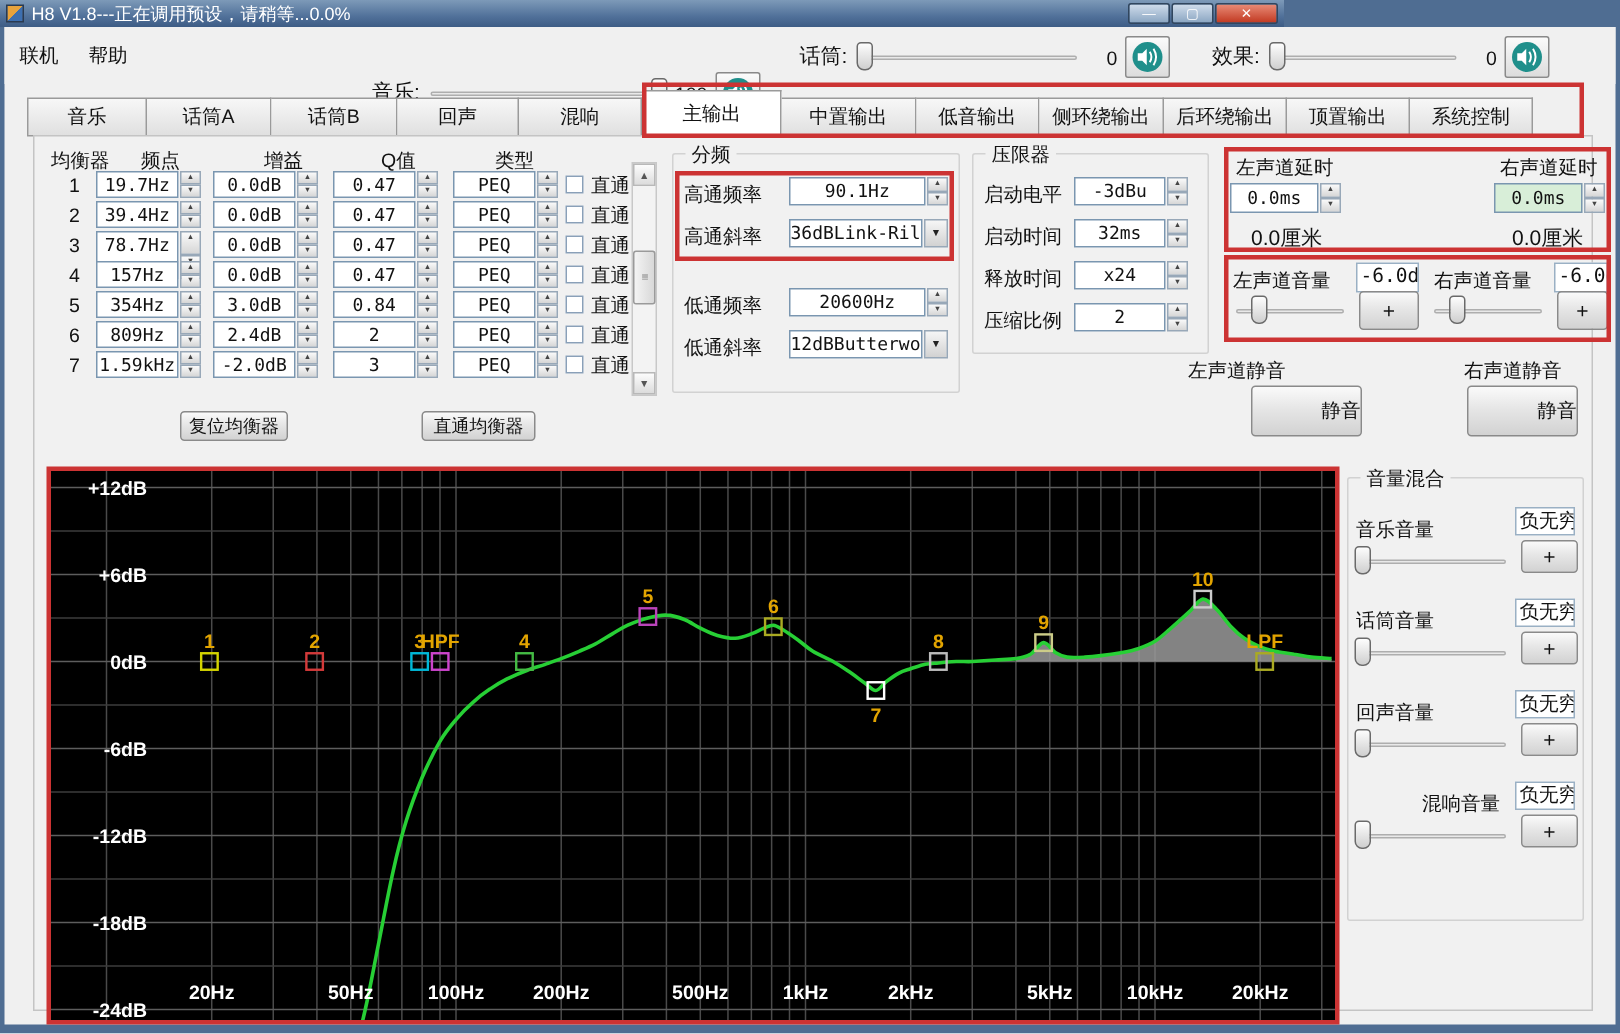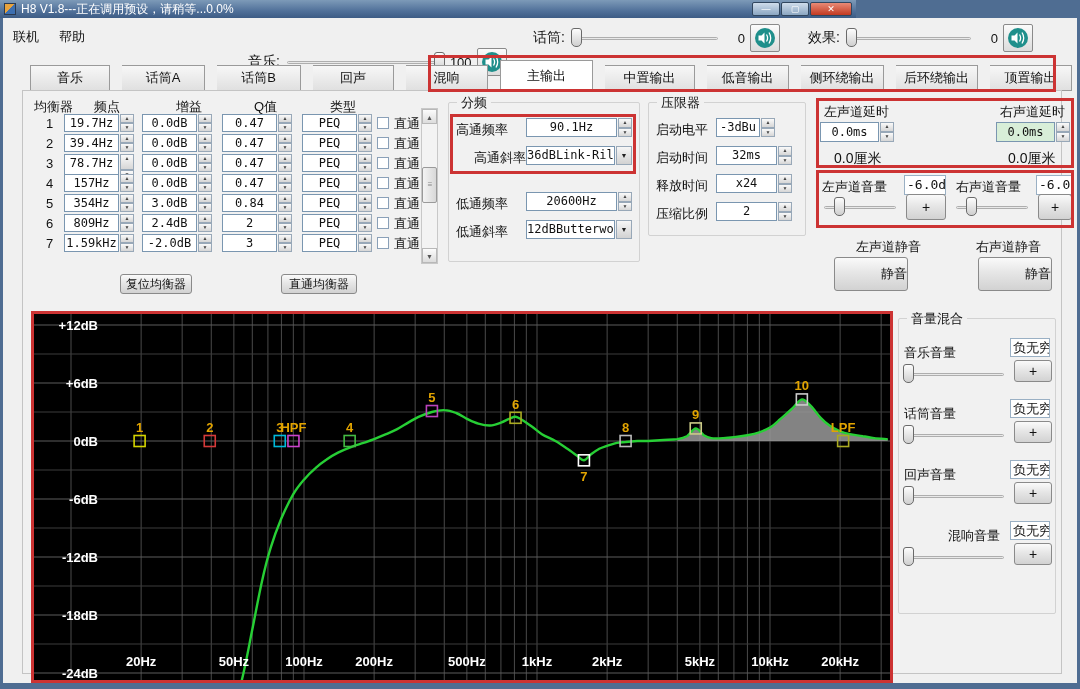--- a/index.html
+++ b/index.html
@@ -30,21 +30,21 @@
   
   .hslider { position:relative; height:20px; }
   .hslider .track { position:absolute; left:2px; right:2px; top:9px; height:3px;
     background:#e9e9e9; border:1px solid #aeaeae; border-radius:2px; }
   .hslider .thumb { position:absolute; top:0; width:11px; height:19px; margin-left:-5px;
     background:linear-gradient(#fdfdfd,#cfcfcf); border:1px solid #6a6a6a; border-radius:3px 3px 5px 5px; }
 
   
   .tabs { position:absolute; left:18px; top:61px; height:30px; display:flex; align-items:flex-end; }
   .tab { height:26px; line-height:24px; text-align:center; font-size:13px;
-    background:linear-gradient(#f7f7f7,#e0e0e0); border:1px solid #9a9a9a; border-left:none;margin-left:12px; }
+    background:linear-gradient(#f7f7f7,#e0e0e0); border:1px solid #9a9a9a; border-left:none; }
   .tab:first-child { border-left:1px solid #9a9a9a; }
   .tab.active { height:31px; line-height:29px; background:#fff; border-left:1px solid #9a9a9a; position:relative; z-index:5; border-bottom:1px solid #fff; }
 
   .main-panel { position:absolute; left:22px; top:90px; width:1040px; height:584px;
     border:1px solid #c4c4c4; background:#f1f1f1; }
 
   
   .vlabel { position:absolute; font-size:13px; white-space:nowrap; }
   .spin, .combo { position:absolute; display:flex; height:19px; }
   .spin .val, .combo .val { flex:1; background:#fff; border:1px solid #7a96b0;
@@ -403,21 +403,21 @@
     <div class="glabel">分频</div>
   </div>
   <div class="vlabel" style="left:456px;top:121px;">高通频率</div>
   <div class="spin" style="left:526px;top:118px;width:106px;">
     <div class="val">90.1Hz</div>
     <div class="updown">
         <div class="ud">▲</div>
         <div class="ud">▼</div>
       </div>
   </div>
-  <div class="vlabel" style="left:456px;top:149px;margin-left:18px;">高通斜率</div>
+  <div class="vlabel" style="left:456px;top:149px;">高通斜率</div>
   <div class="combo" style="left:526px;top:146px;width:106px;">
     <div class="val">36dBLink-Riley</div>
     <div class="arrow">▼</div>
   </div>
   <div class="vlabel" style="left:456px;top:195px;">低通频率</div>
   <div class="spin" style="left:526px;top:192px;width:106px;">
     <div class="val">20600Hz</div>
     <div class="updown">
         <div class="ud">▲</div>
         <div class="ud">▼</div>
@@ -427,21 +427,21 @@
   <div class="combo" style="left:526px;top:220px;width:106px;">
     <div class="val">12dBButterworth</div>
     <div class="arrow">▼</div>
   </div>
 
   <div class="groupbox" style="left:648px;top:102px;width:158px;height:134px;">
     <div class="glabel">压限器</div>
   </div>
   <div id="limiter-rows">
       <div class="vlabel" style="left: 656px; top: 121px;">启动电平</div>
-      <div class="spin" style="left: 716px; top: 118px; width: 59px; height: 19px;">
+      <div class="spin" style="left: 716px; top: 118px; width: 76px; height: 19px;">
         <div class="val" style="line-height: 17px;">-3dBu</div>
         <div class="updown">
           <div class="ud">▲</div>
           <div class="ud">▼</div>
         </div>
       </div>
       <div class="vlabel" style="left: 656px; top: 149px;">启动时间</div>
       <div class="spin" style="left: 716px; top: 146px; width: 76px; height: 19px;">
         <div class="val" style="line-height: 17px;">32ms</div>
         <div class="updown">
@@ -494,21 +494,21 @@
     <div class="track"></div>
       <div class="thumb" style="left:22%;"></div>
   </div>
   <div class="hslider" style="position:absolute;left:954px;top:197px;width:76px;">
     <div class="track"></div>
       <div class="thumb" style="left:22%;"></div>
   </div>
   <div class="win-btn plusbtn" style="left:906px;top:194px;width:40px;height:26px;line-height:24px;">+</div>
   <div class="win-btn plusbtn" style="left:1038px;top:194px;width:34px;height:26px;line-height:24px;">+</div>
 
-  <div class="vlabel" style="left:856px;top:238px;">左声道静音</div>
+  <div class="vlabel" style="left:792px;top:238px;">左声道静音</div>
   <div class="vlabel" style="left:976px;top:238px;">右声道静音</div>
   <div class="win-btn mutebtn" style="left:834px;top:257px;">静音</div>
   <div class="win-btn mutebtn" style="left:978px;top:257px;">静音</div>
 
   <svg id="chart" style="position:absolute;left:34px;top:314px;" width="856" height="366" viewBox="0 0 856 366">
       <rect x="0" y="0" width="856" height="366" fill="#000"></rect>
       <line x1="37" y1="0" x2="37" y2="366" stroke="#4a4a4a" stroke-width="1"></line>
       <line x1="107.13998898970763" y1="0" x2="107.13998898970763" y2="366" stroke="#4a4a4a" stroke-width="1"></line>
       <line x1="148.16925234968133" y1="0" x2="148.16925234968133" y2="366" stroke="#4a4a4a" stroke-width="1"></line>
       <line x1="177.27997797941526" y1="0" x2="177.27997797941526" y2="366" stroke="#4a4a4a" stroke-width="1"></line>

